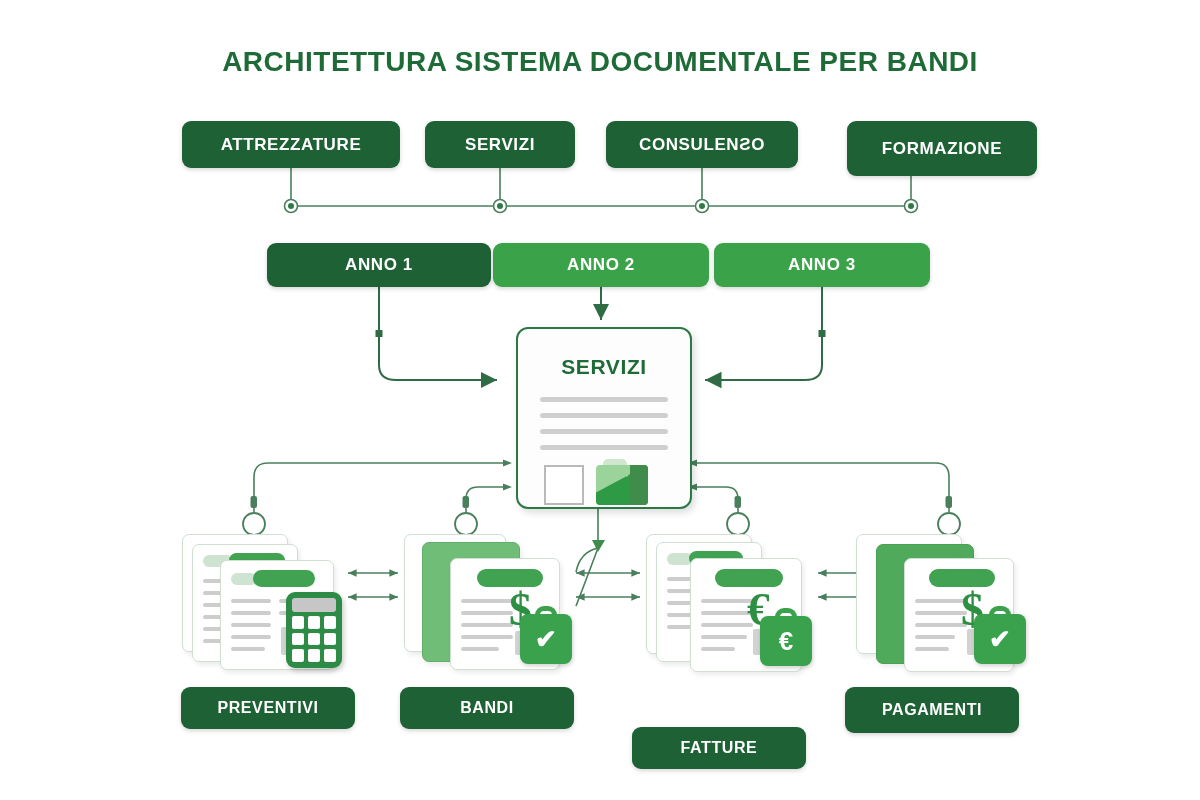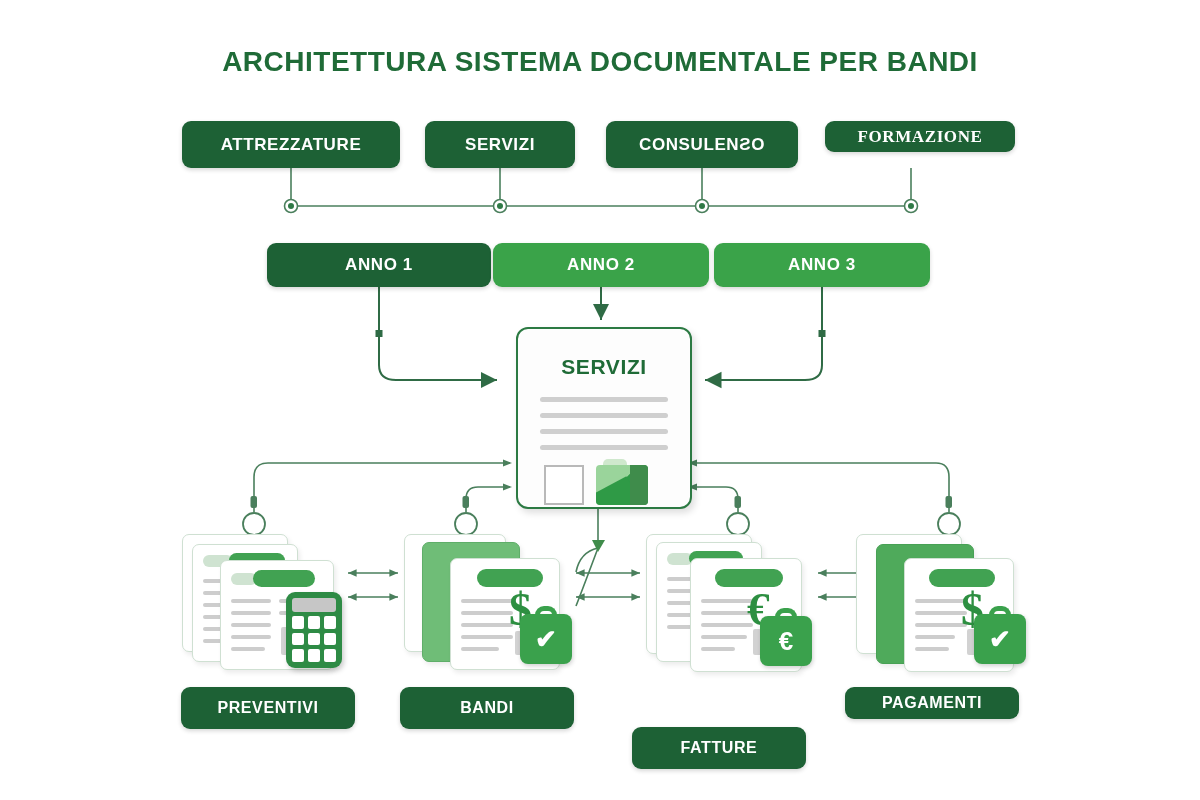--- a/index.html
+++ b/index.html
@@ -194,21 +194,21 @@
 
   <div class="pill" style="left:182px;top:121px;width:218px;height:47px;">
     <span>ATTREZZATURE</span>
   </div>
   <div class="pill" style="left:425px;top:121px;width:150px;height:47px;">
     <span>SERVIZI</span>
   </div>
   <div class="pill" style="left:606px;top:121px;width:192px;height:47px;">
     <span>CONSULENƧO</span>
   </div>
-  <div class="pill" style="left:825px;top:121px;width:190px;height:31px;font-family:Liberation Serif, serif;">
+  <div class="pill" style="left:847px;top:121px;width:190px;height:55px;">
     <span>FORMAZIONE</span>
   </div>
 
   <div class="pill" style="left:267px;top:243px;width:224px;height:44px;">
     <span>ANNO 1</span>
   </div>
   <div class="pill light" style="left:493px;top:243px;width:216px;height:44px;">
     <span>ANNO 2</span>
   </div>
   <div class="pill light" style="left:714px;top:243px;width:216px;height:44px;">
@@ -335,17 +335,17 @@
 
   <div class="pill small" style="left:181px;top:687px;width:174px;height:42px;">
     <span>PREVENTIVI</span>
   </div>
   <div class="pill small" style="left:400px;top:687px;width:174px;height:42px;">
     <span>BANDI</span>
   </div>
   <div class="pill small" style="left:632px;top:687px;width:174px;height:42px;margin-top:40px;">
     <span>FATTURE</span>
   </div>
-  <div class="pill small" style="left:845px;top:687px;width:174px;height:32px;">
+  <div class="pill small" style="left:845px;top:687px;width:174px;height:46px;">
     <span>PAGAMENTI</span>
   </div>
 
 </div>
 
 </body></html>

